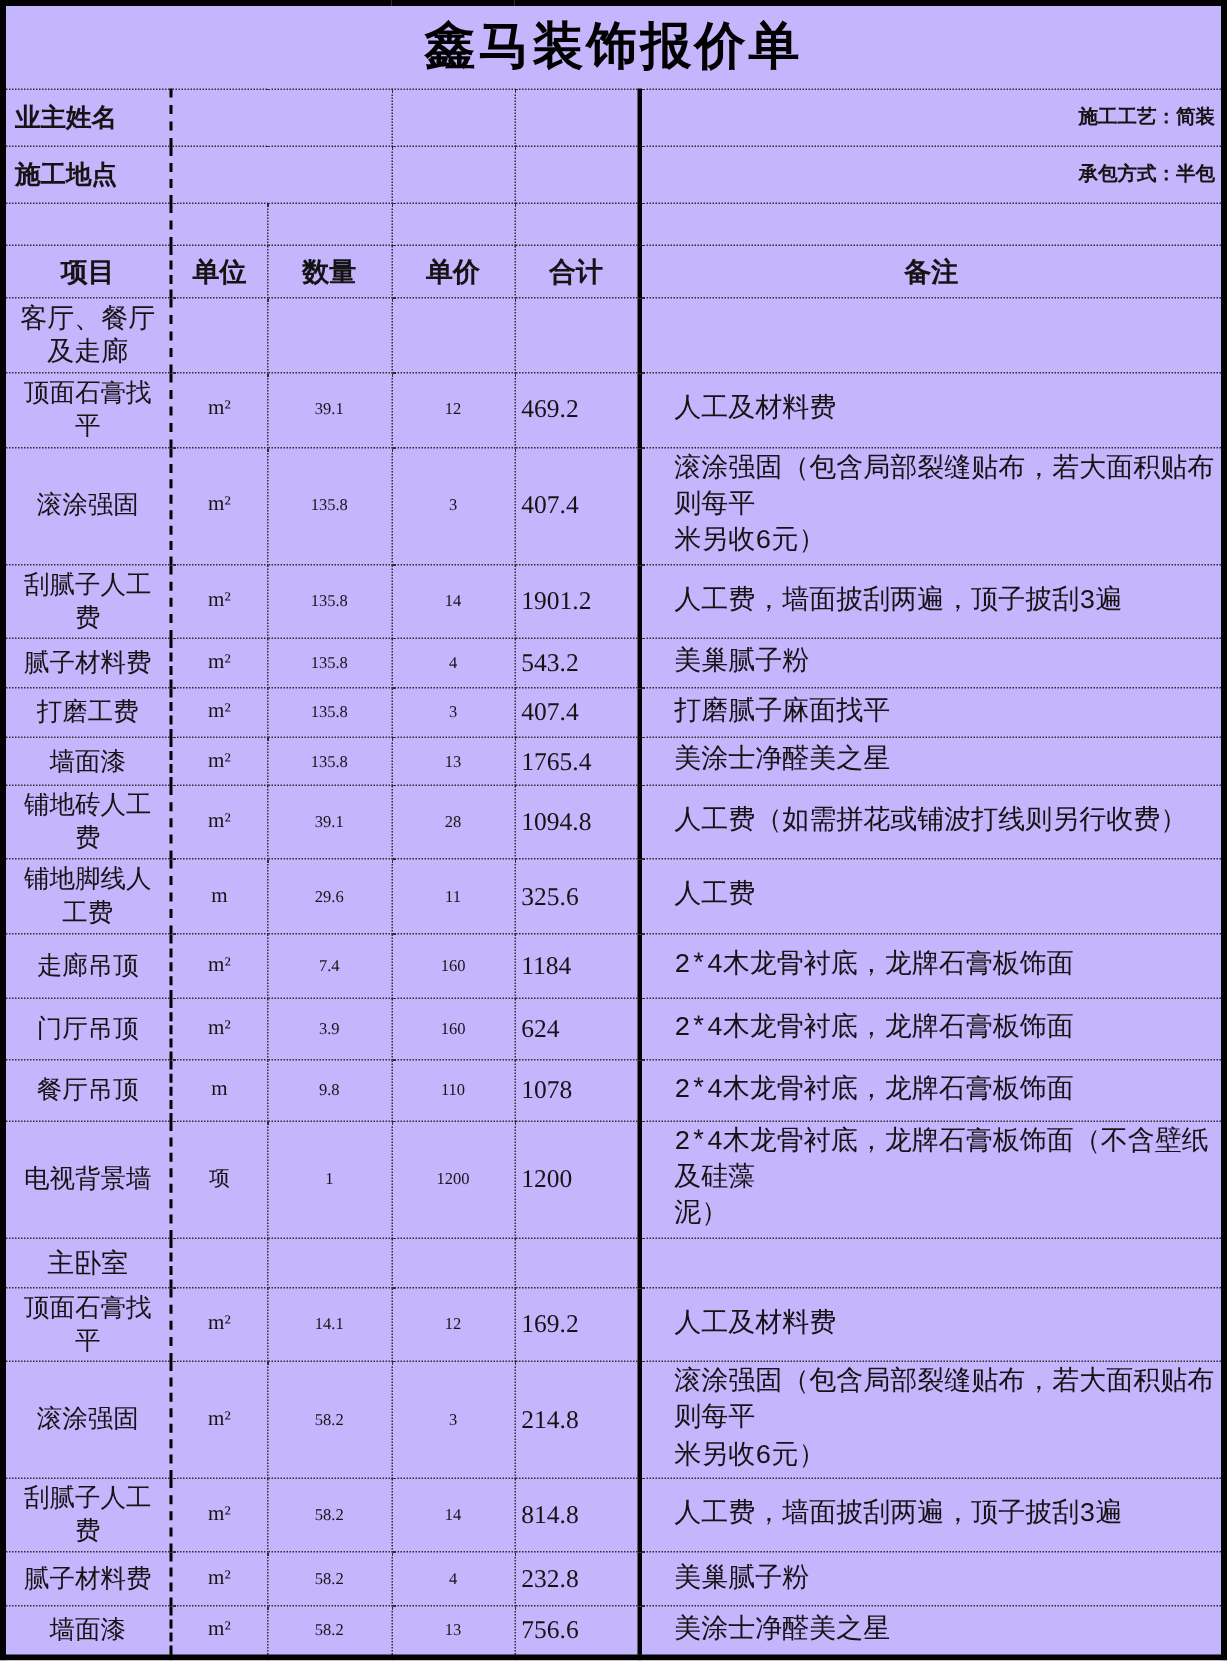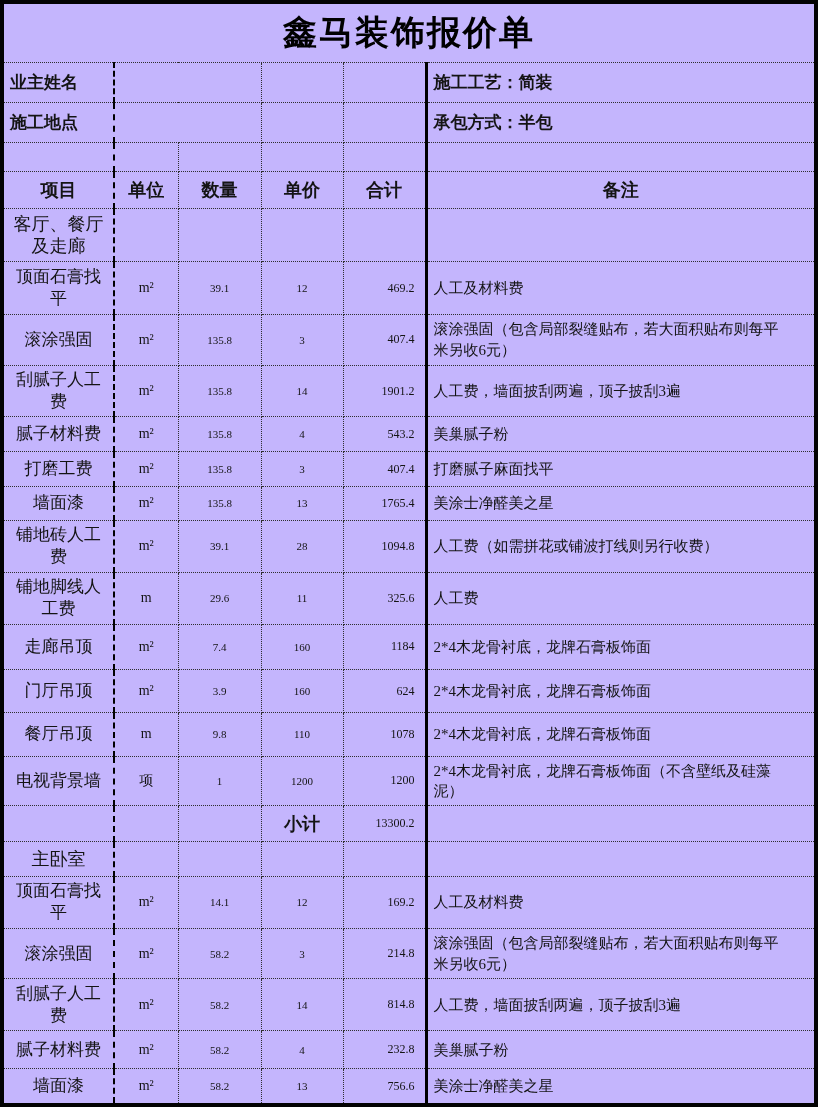--- a/index.html
+++ b/index.html
@@ -48,23 +48,23 @@
     color: #000;
   }
   .info-label {
     font-size: 17px;
     font-weight: bold;
     text-align: left;
     padding-left: 6px;
     white-space: nowrap;
   }
   .info-value {
-    font-size: 17px;
-    font-weight: bold;
-    text-align: left;
+    font-size: 13px;
+    font-weight: bold;
+    text-align: right;
     padding-left: 6px;
     white-space: nowrap;
   }
   th {
     font-size: 18px;
     font-weight: bold;
     text-align: center;
   }
   .section-name {
     font-size: 18px;
@@ -82,30 +82,30 @@
   }
   .cu {
     font-size: 14px;
     text-align: center;
   }
   .cq, .cp {
     font-size: 11px;
     text-align: center;
   }
   .ct {
-    font-size: 12px;
-    text-align: right;
+    font-size: 17px;
     padding-right: 10px;
   }
   .cr {
-    font-size: 15px;
+    font-size: 18px;
     text-align: left;
-    padding-left: 6px;
+    padding-left: 22px;
     white-space: pre-line;
     line-height: 1.35;
+    font-family: Liberation Mono, monospace;
   }
   .subtotal-label {
     font-size: 18px;
     font-weight: bold;
     text-align: center;
   }
 </style>
 </head>
 <body>
 
@@ -264,28 +264,20 @@
   <tr style="height:47px">
     <td class="ci sepr">电视背景墙</td>
     <td class="cu">项</td>
     <td class="cq">1</td>
     <td class="cp">1200</td>
     <td class="ct">1200</td>
     <td class="cr sepl">2*4木龙骨衬底，龙牌石膏板饰面（不含壁纸及硅藻
 泥）</td>
   </tr>
 
-  <tr style="height:34px">
-    <td class="sepr"></td>
-    <td></td>
-    <td></td>
-    <td class="subtotal-label">小计</td>
-    <td class="ct">13300.2</td>
-    <td class="sepl"></td>
-  </tr>
 
   <tr style="height:33px">
     <td class="section-name sepr">主卧室</td>
     <td></td>
     <td></td>
     <td></td>
     <td></td>
     <td class="sepl"></td>
   </tr>
 

